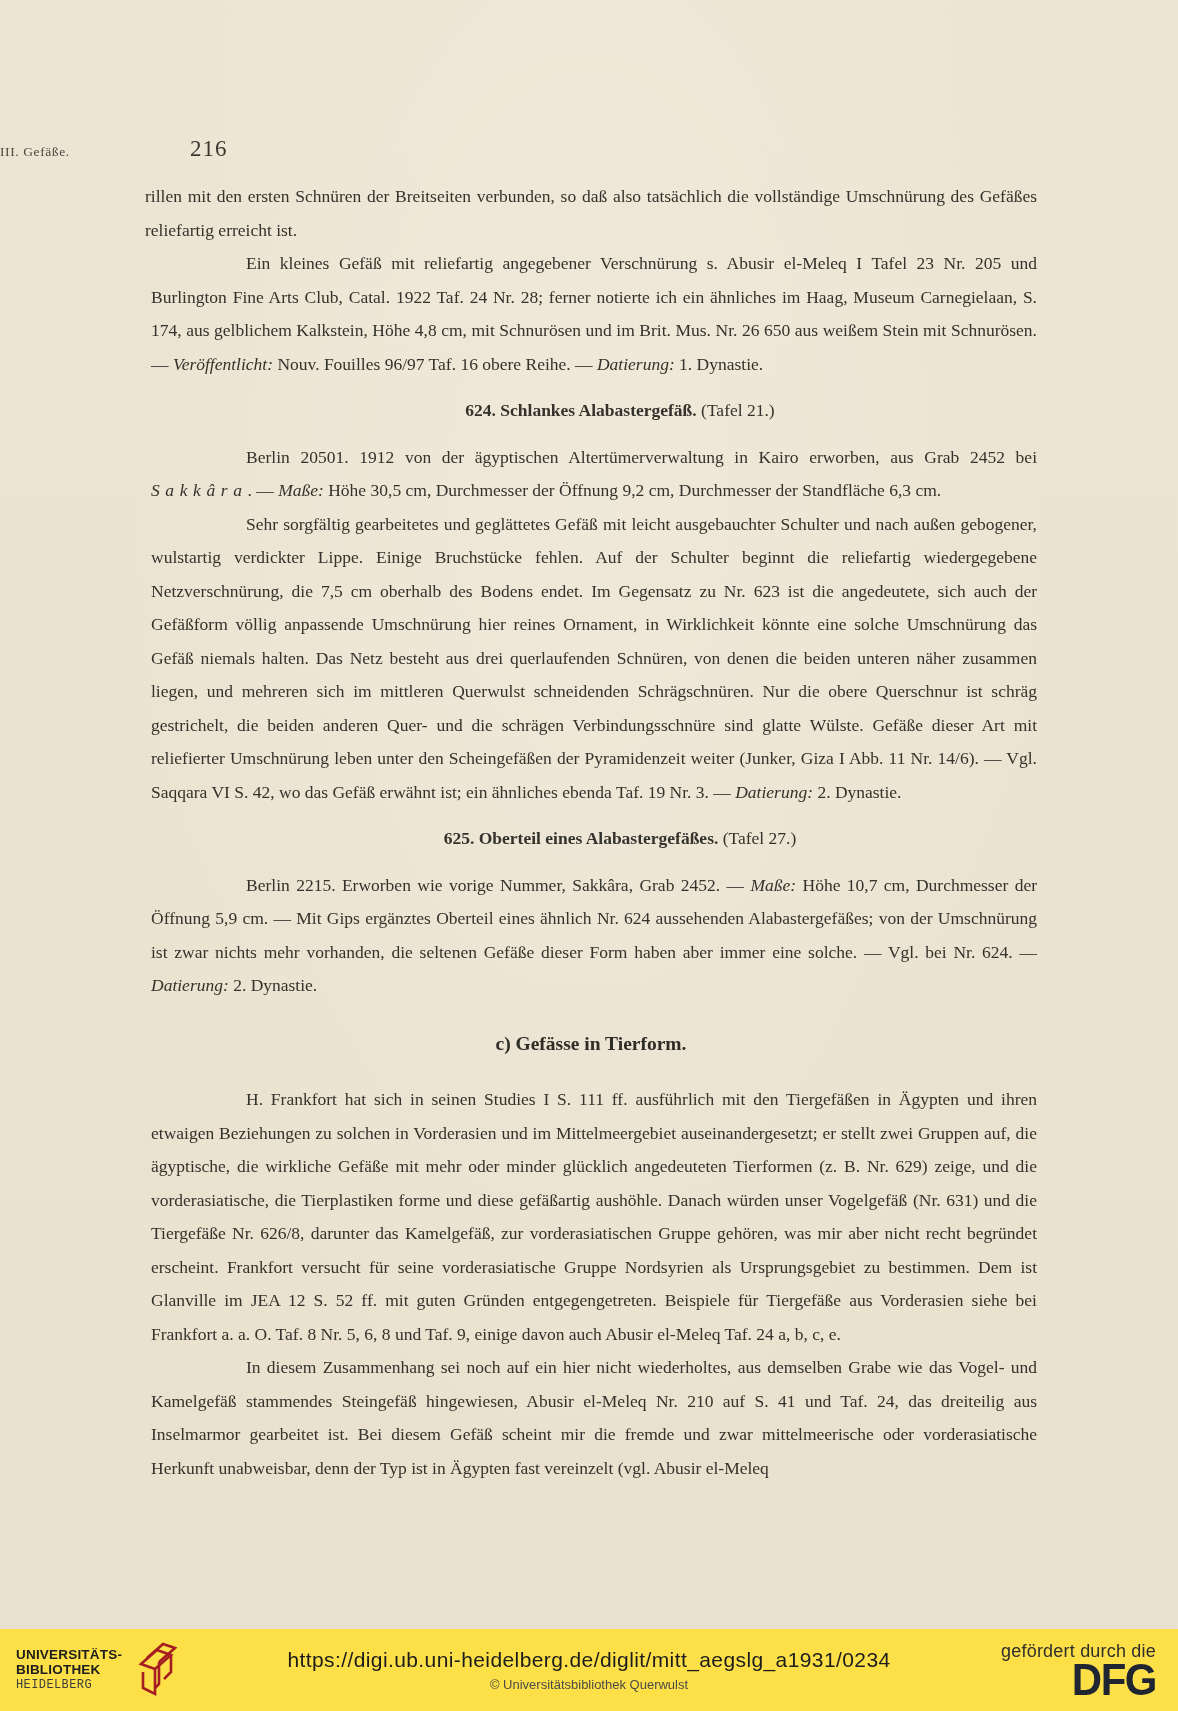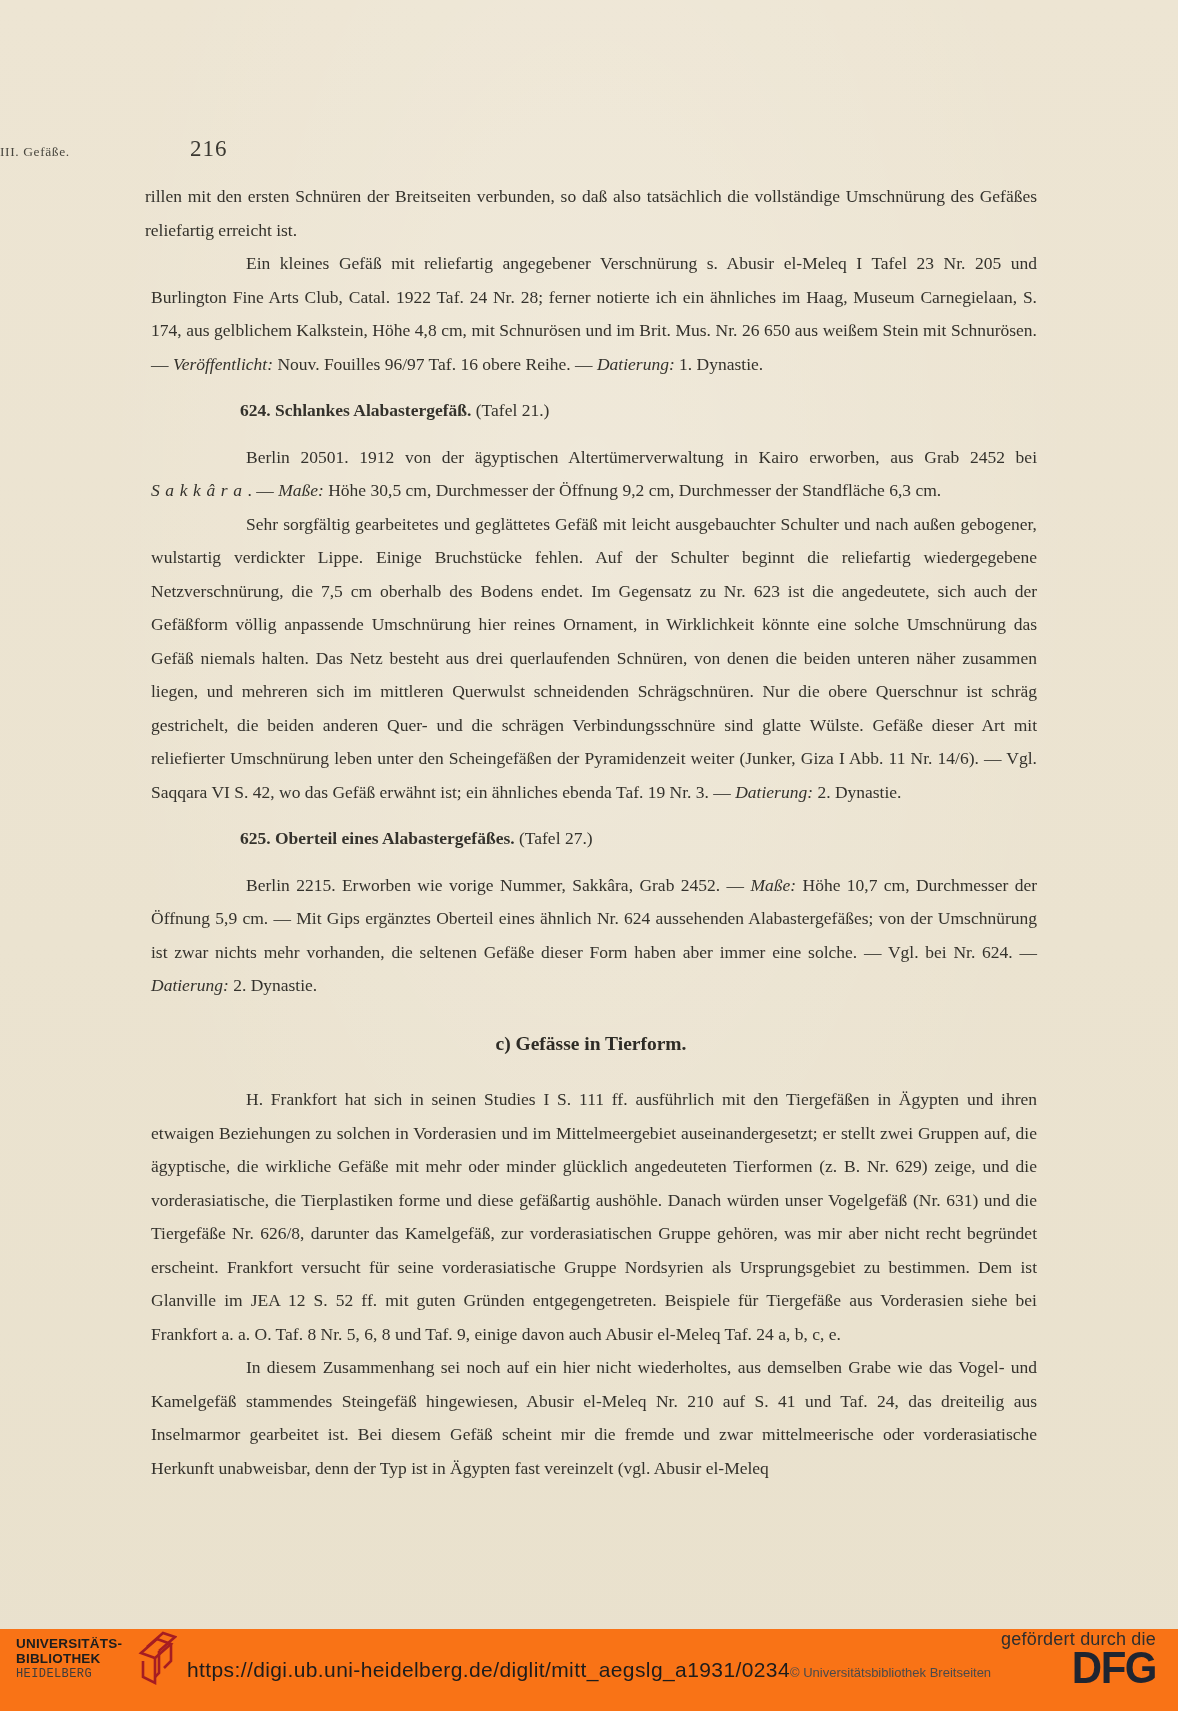--- a/index.html
+++ b/index.html
@@ -30,46 +30,46 @@
   .text-block{
     position:absolute;left:145px;top:180px;width:892px;
     font-size:17.5px;line-height:33.5px;
     text-align:justify;
     color:#34322c;
   }
   .blk{margin:0;}
   .blk-paragraph{text-indent:95px;margin-left:6px;}
   .blk-continuation{text-indent:0;}
   .blk-heading{
-    margin:13px 0 13px 95px;
-    text-align:left;text-indent:0;
+    margin:13px 0 13px 58px;
+    text-align:center;text-indent:0;
   }
   .blk-section-heading{
     margin:24px 0 23px 0;
     text-align:center;text-indent:0;
     font-size:19.5px;font-weight:bold;color:#2e2c26;
   }
   .seg-bold{font-weight:bold;}
   .seg-italic{font-style:italic;}
   .seg-spaced{letter-spacing:0.32em;font-style:italic;}
   
   .scan-footer{
     position:absolute;left:0;bottom:0;width:1178px;height:82px;
-    background:#f97316;
+    background:#fde047;
     font-family:"Liberation Sans", sans-serif;
-    display:flex;align-items:flex-start;
+    display:flex;align-items:center;
   }
   .lib-block{display:flex;align-items:center;margin-left:16px;}
   .lib-lines{line-height:15.5px;color:#1d1d1d;}
   .lib-line-bold{font-size:13.5px;font-weight:bold;letter-spacing:0.2px;}
   .lib-line-light{font-size:12px;font-weight:normal;color:#3c3c3c;letter-spacing:0.4px;font-family:Liberation Mono, monospace;}
   .ub-logo{margin-left:9px;margin-top:2px;}
   .center-block{
     position:absolute;left:0;right:0;top:0;bottom:0;
-    display:flex;flex-direction:row;align-items:center;justify-content:center;
+    display:flex;flex-direction:column;align-items:center;justify-content:center;
     pointer-events:none;
   }
   .scan-url{
     font-size:21px;color:#1c1c1c;letter-spacing:0.4px;
     word-spacing:1px;
   }
   .scan-copyright{
     font-size:13px;color:#4a4a4a;margin-top:5px;
   }
   .dfg-block{
@@ -116,20 +116,20 @@
       <path d="M10 22 L26 8 L40 13 L24 27 Z"></path>
       <path d="M16 16 L32 2 L44 6 L28 20"></path>
       <path d="M24 27 L24 52 L12 46 L12 30"></path>
       <path d="M28 20 L28 42 L24 46"></path>
       <path d="M40 13 L40 30 L33 37"></path>
     </svg>
   </div>
 
   <div class="center-block">
     <div class="scan-url">https://digi.ub.uni-heidelberg.de/diglit/mitt_aegslg_a1931/0234</div>
-    <div class="scan-copyright">© Universitätsbibliothek Breitseiten</div>
+    <div class="scan-copyright">© Universitätsbibliothek Querwulst</div>
   </div>
 
   <div class="dfg-block">
     <div class="dfg-caption">gefördert durch die</div>
     <div class="dfg-logo">DFG</div>
   </div>
 </div>
 
 </body></html>

